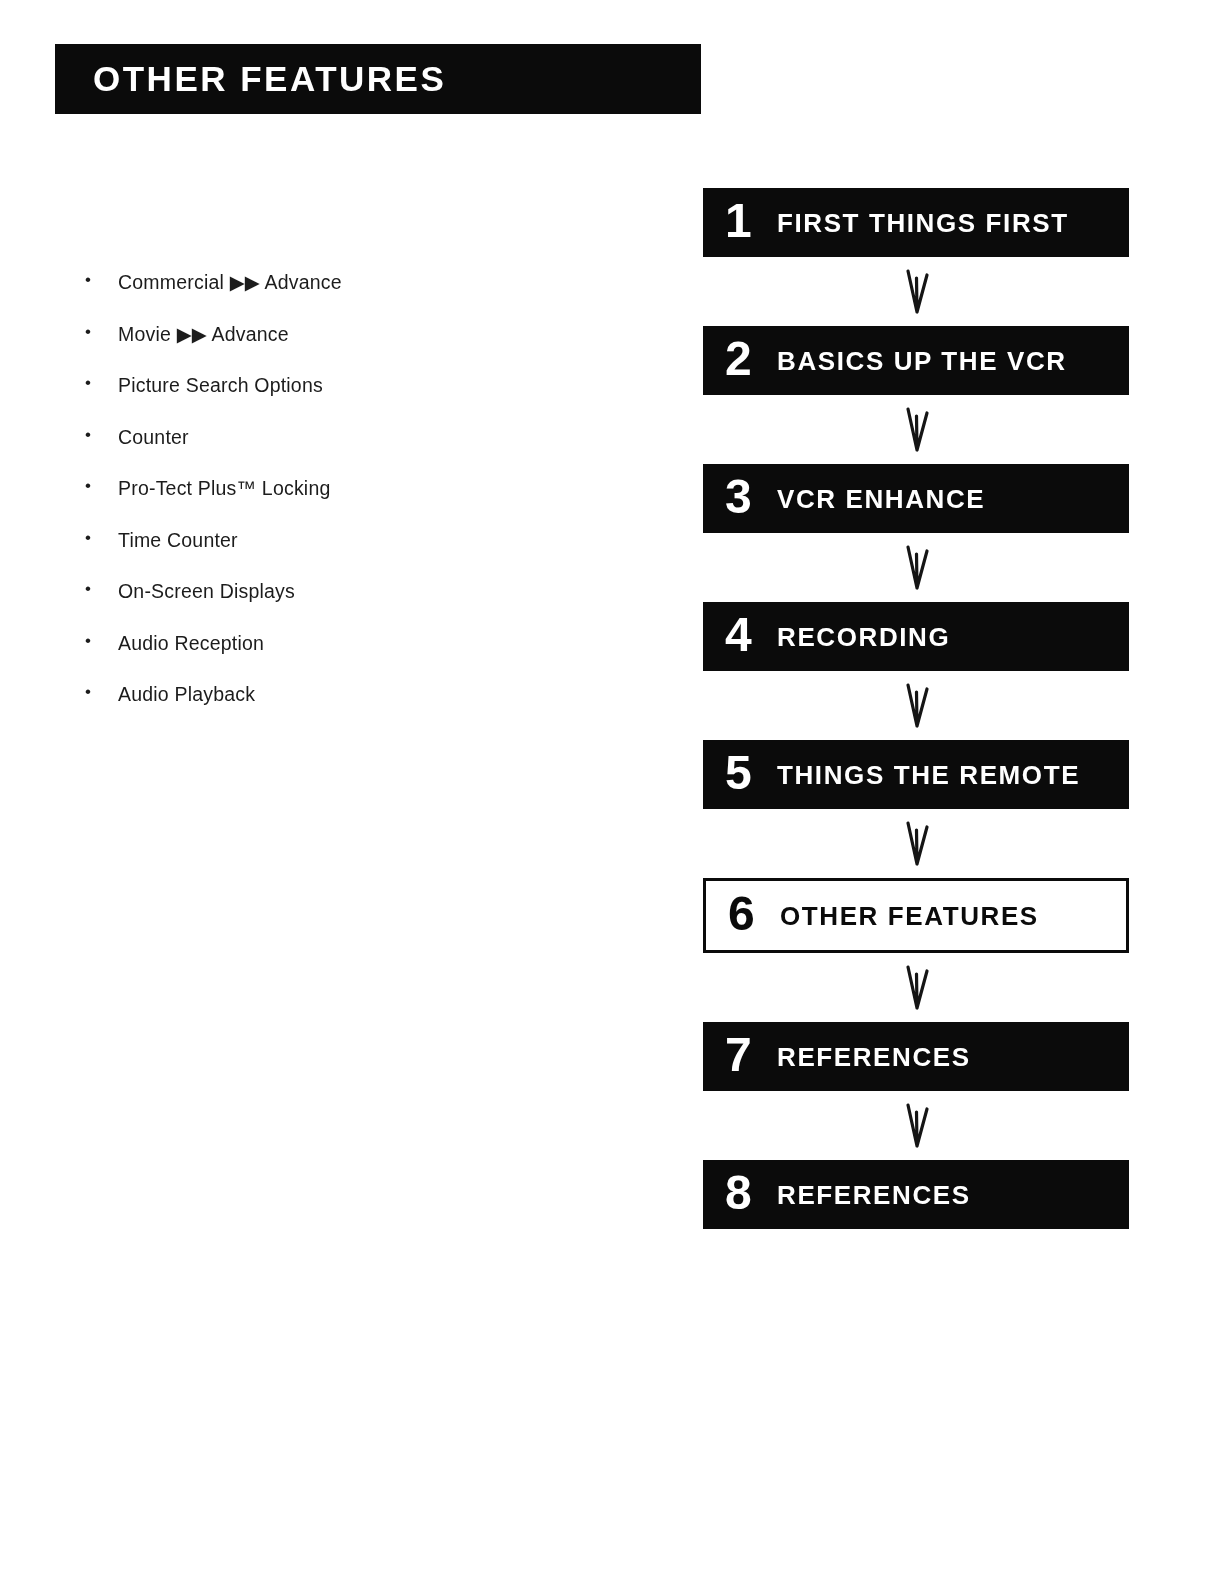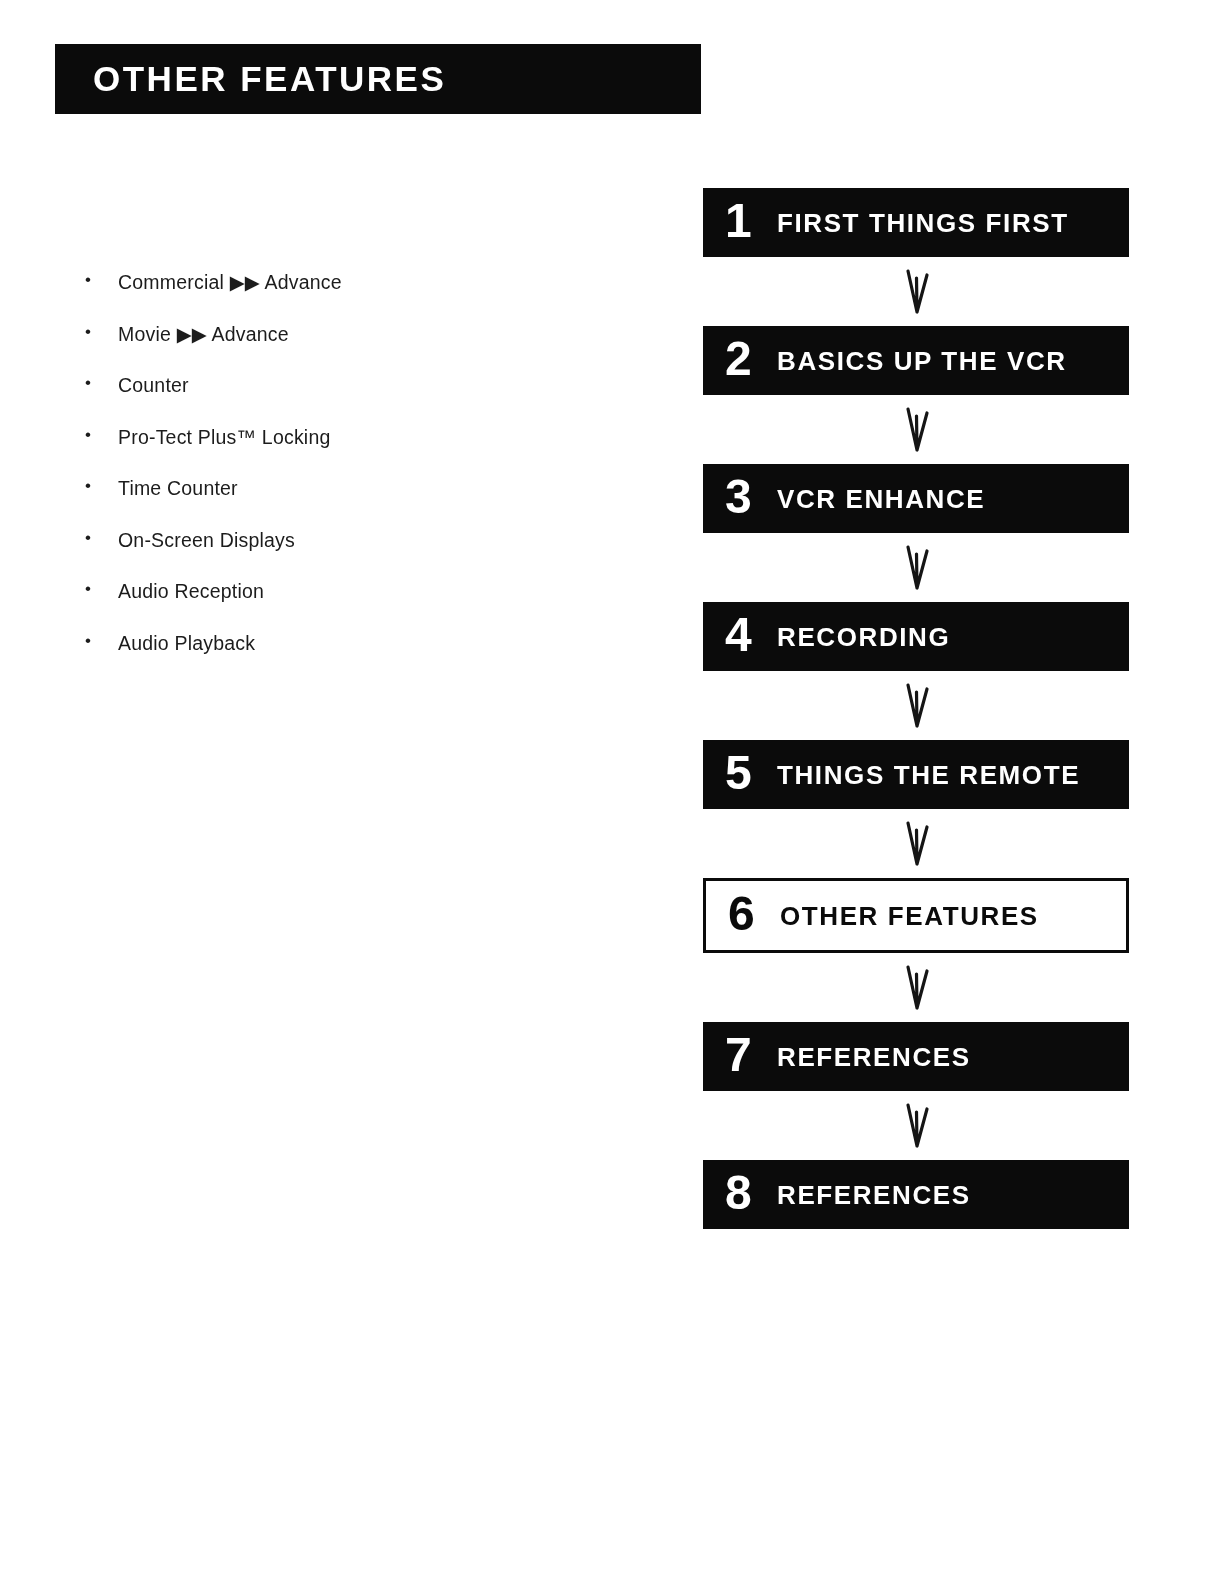--- a/index.html
+++ b/index.html
@@ -136,20 +136,21 @@
 <div class="page">
 
   <div class="header-bar">
     <span>OTHER FEATURES</span>
   </div>
 
 
   <ul class="bullet-list">
     <li>Commercial ▶▶ Advance</li>
     <li>Movie ▶▶ Advance</li>
+    <li>Picture Search Options</li>
     <li>Counter</li>
     <li>Pro-Tect Plus™ Locking</li>
     <li>Time Counter</li>
     <li>On-Screen Displays</li>
     <li>Audio Reception</li>
     <li>Audio Playback</li>
   </ul>
 
   <div class="flow">
 

